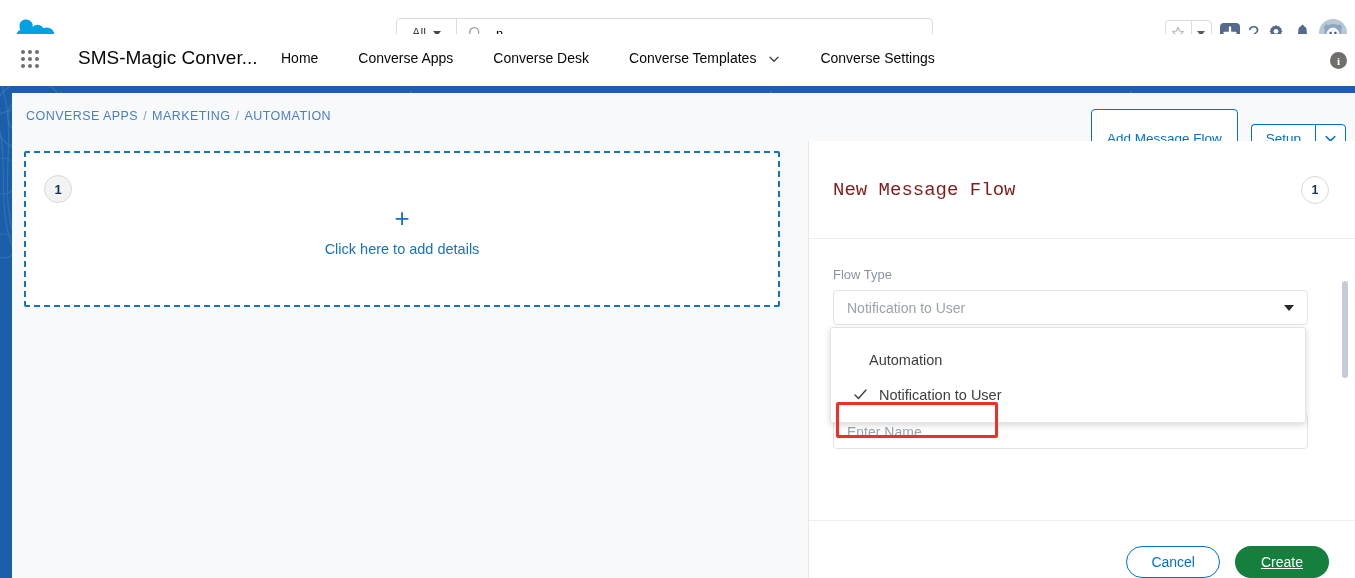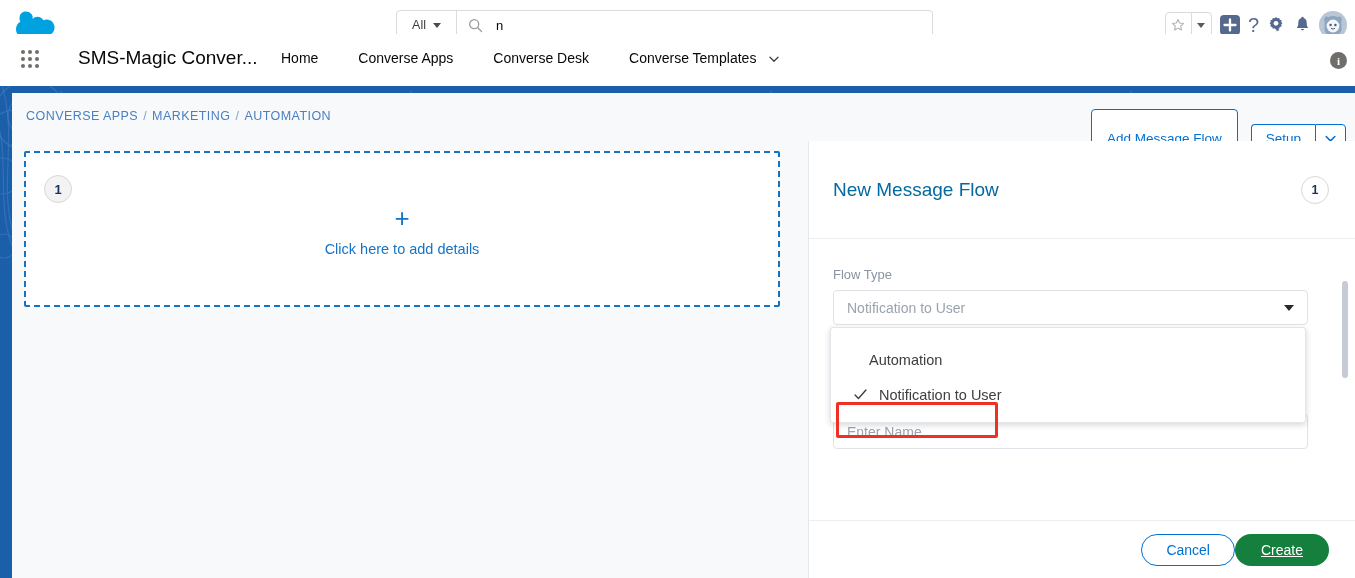--- a/index.html
+++ b/index.html
@@ -8,21 +8,21 @@
     width:1355px; height:578px;
     font-family:"Liberation Sans", sans-serif;
     background:#ffffff;
     overflow:hidden;
     position:relative;
     -webkit-font-smoothing:antialiased;
   }
 
   
   #global-header {
-    position:absolute; top:8px; left:0; width:1355px; height:34px;
+    position:absolute; top:16px; left:0; width:1355px; height:34px;
     background:#ffffff;
     display:flex; align-items:center;
   }
   #sf-logo { position:absolute; left:14px; top:3px; width:44px; height:28px; }
   #sf-logo svg { display:block; }
 
   #search-wrap {
     position:absolute; left:396px; top:2px;
     width:537px; height:30px;
     border:1px solid #dddbda; border-radius:4px;
@@ -163,21 +163,21 @@
   #side-panel {
     position:absolute; left:796px; top:48px; width:547px; height:437px;
     background:#ffffff; border-left:1px solid #e8e8ea;
   }
   #panel-header {
     position:absolute; left:0; top:0; width:100%; height:98px;
     border-bottom:1px solid #eceef1;
     display:flex; align-items:center; justify-content:space-between;
     padding:0 26px 0 24px;
   }
-  #panel-title { font-size:19px; color:#0369a1; font-weight:400; }
+  #panel-title { font-size:19px; color:#7f1d1d; font-weight:400;font-family:Liberation Mono, monospace; }
   #panel-badge {
     width:28px;height:28px;border-radius:50%;background:#fff;border:1px solid #d8d8d8;
     color:#16325c;font-size:12.5px;font-weight:bold;
     display:flex;align-items:center;justify-content:center;
   }
 
   #panel-body {
     position:absolute; left:0; top:98px; width:100%; height:281px;
     padding:28px 26px 0 24px;
   }
@@ -192,21 +192,21 @@
   #flowtype-caret {
     width:0;height:0;border-left:5px solid transparent;border-right:5px solid transparent;
     border-top:6px solid #2b2826;
   }
   #name-block { position:absolute; left:24px; top:152px; }
   #name-input { color:#9aa3ad; }
 
   #panel-footer {
     position:absolute; left:0; bottom:0; width:100%; height:58px;
     border-top:1px solid #eceef1;
-    display:flex; align-items:center; justify-content:flex-end; 
+    display:flex; align-items:flex-end; justify-content:flex-end; gap:15px;
     padding-right:26px;
   }
   #cancel-btn {
     border:1px solid #0070d2; color:#0070d2; background:#fff; border-radius:18px;
     font-size:14px; padding:8px 24px; cursor:pointer; line-height:1;
   }
   #create-btn {
     border:none; color:#ffffff; background:#15803d; border-radius:18px;
     font-size:14px; padding:9px 26px; cursor:not-allowed; line-height:1;text-decoration:underline;
   }
@@ -341,20 +341,23 @@
   <div class="nav-item">
     <span>Converse Desk</span>
   </div>
   <div class="nav-item">
     <span>Converse Templates</span>
     <span class="nav-chevron">
       <svg width="12" height="12" viewBox="0 0 12 12">
           <path d="M2 4.2L6 8.2l4-4" stroke="#3e3e3c" stroke-width="1.3" fill="none" stroke-linecap="round" stroke-linejoin="round"></path>
         </svg>
     </span>
+  </div>
+  <div class="nav-item">
+    <span>Converse Settings</span>
   </div>
 </div>
 
 <div id="nav-info-icon">i</div>
 
 <div id="blue-band">
   <svg width="1355" height="120" viewBox="0 0 1355 120" preserveAspectRatio="none">
     <g fill="none" stroke="#4b86c4" stroke-width="1.4">
       <path d="M-20 40 C 40 -10, 90 70, 150 10"></path>
       <path d="M10 60 C 70 5, 120 90, 180 25"></path>

